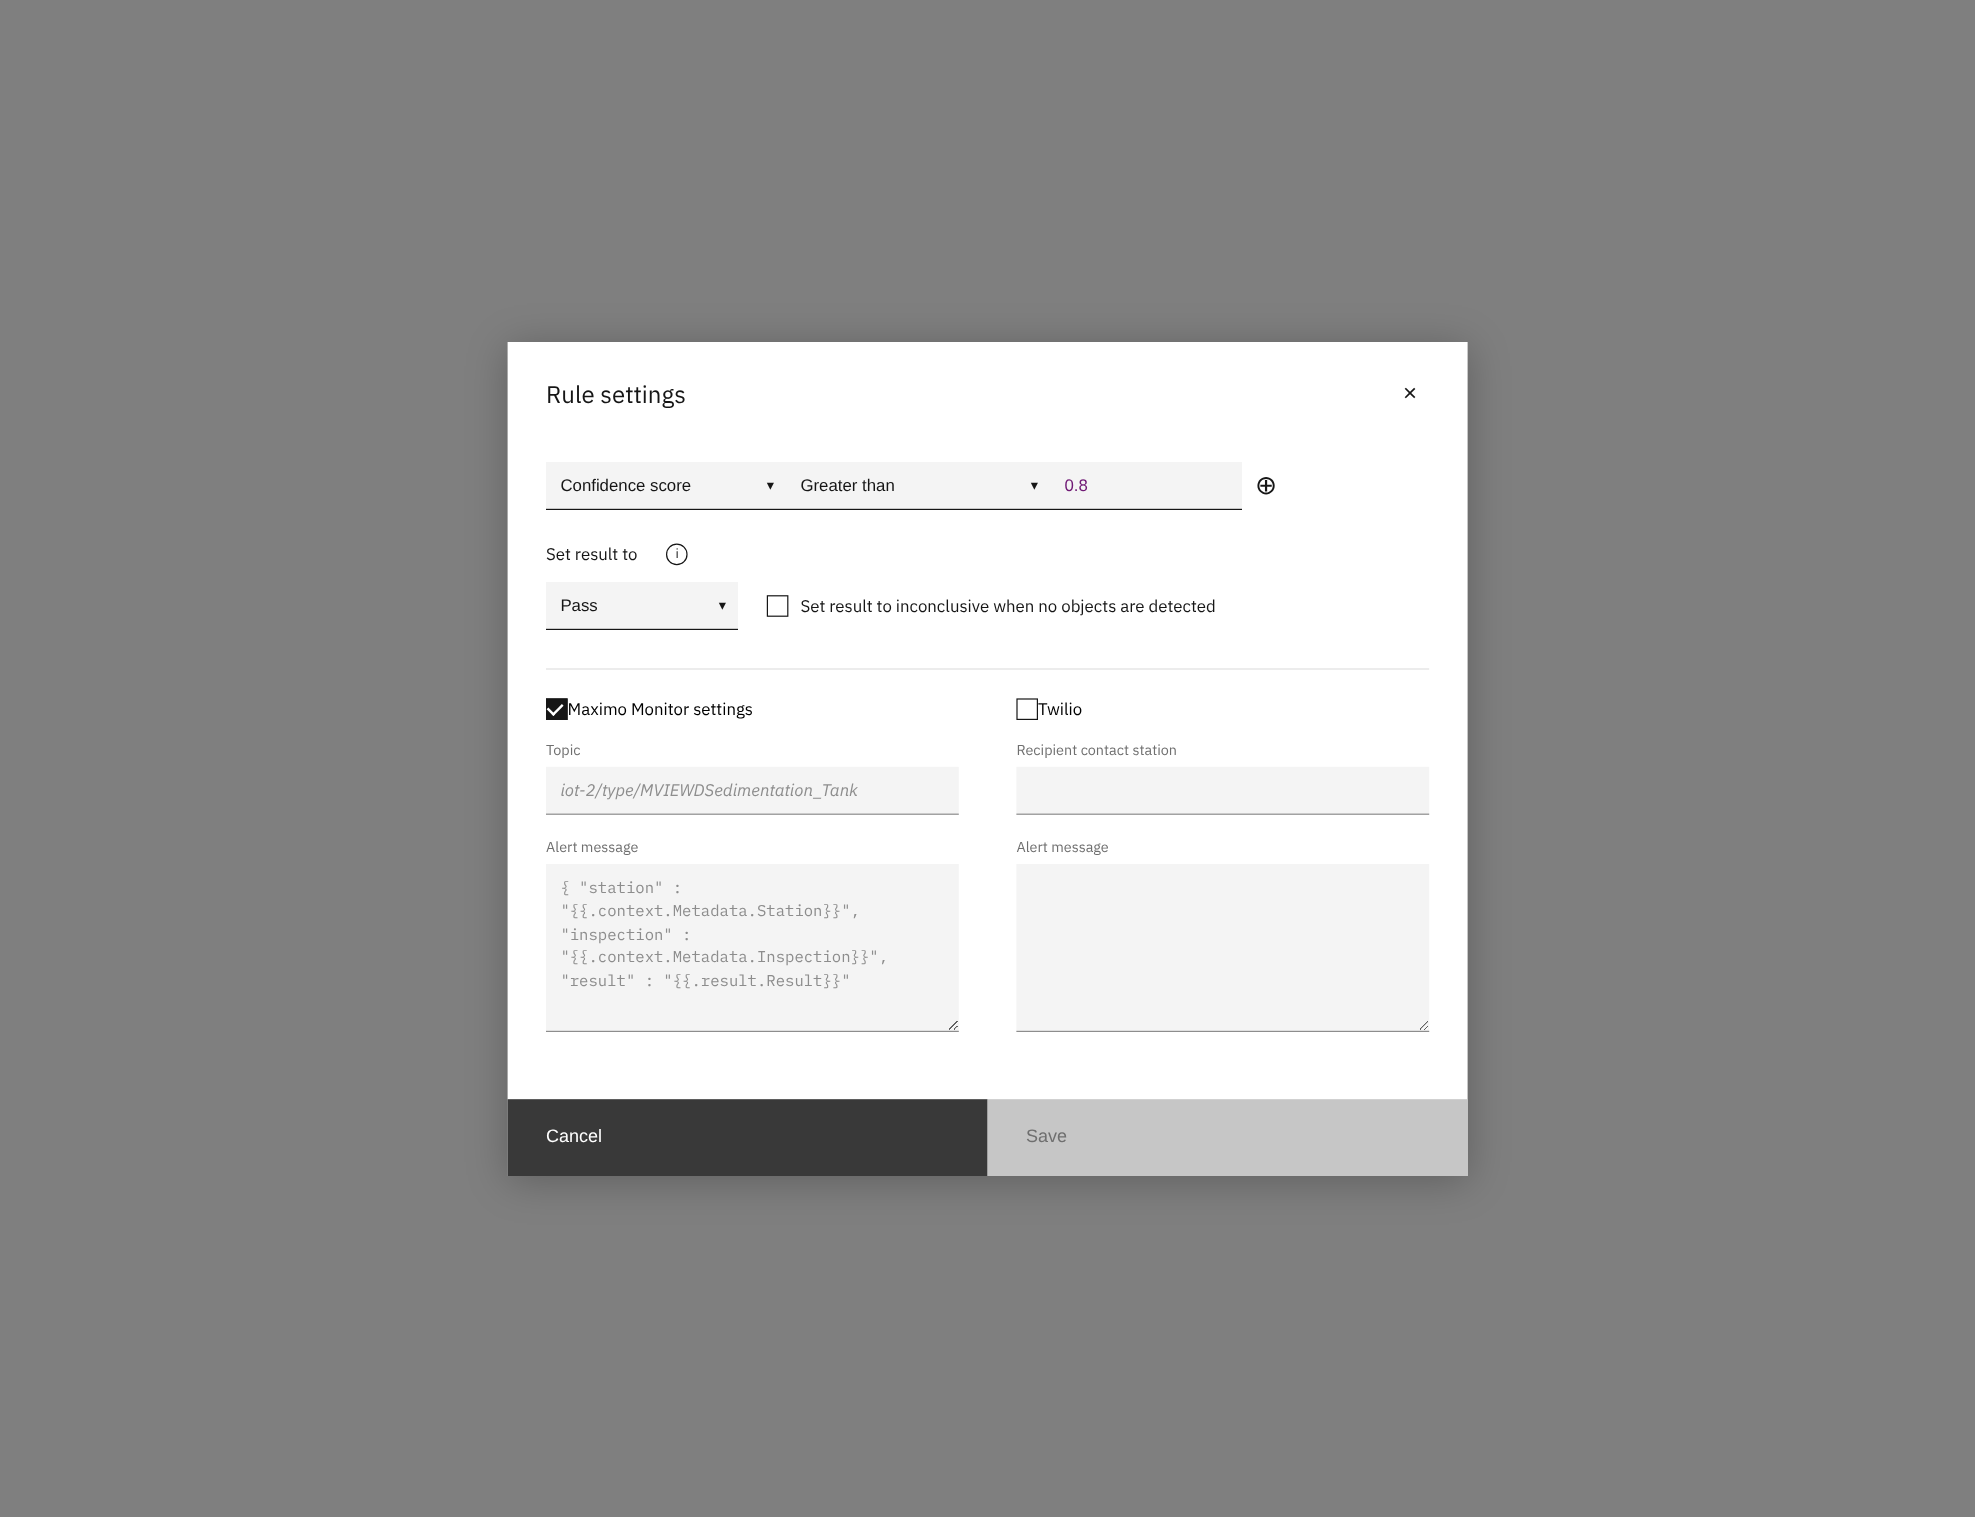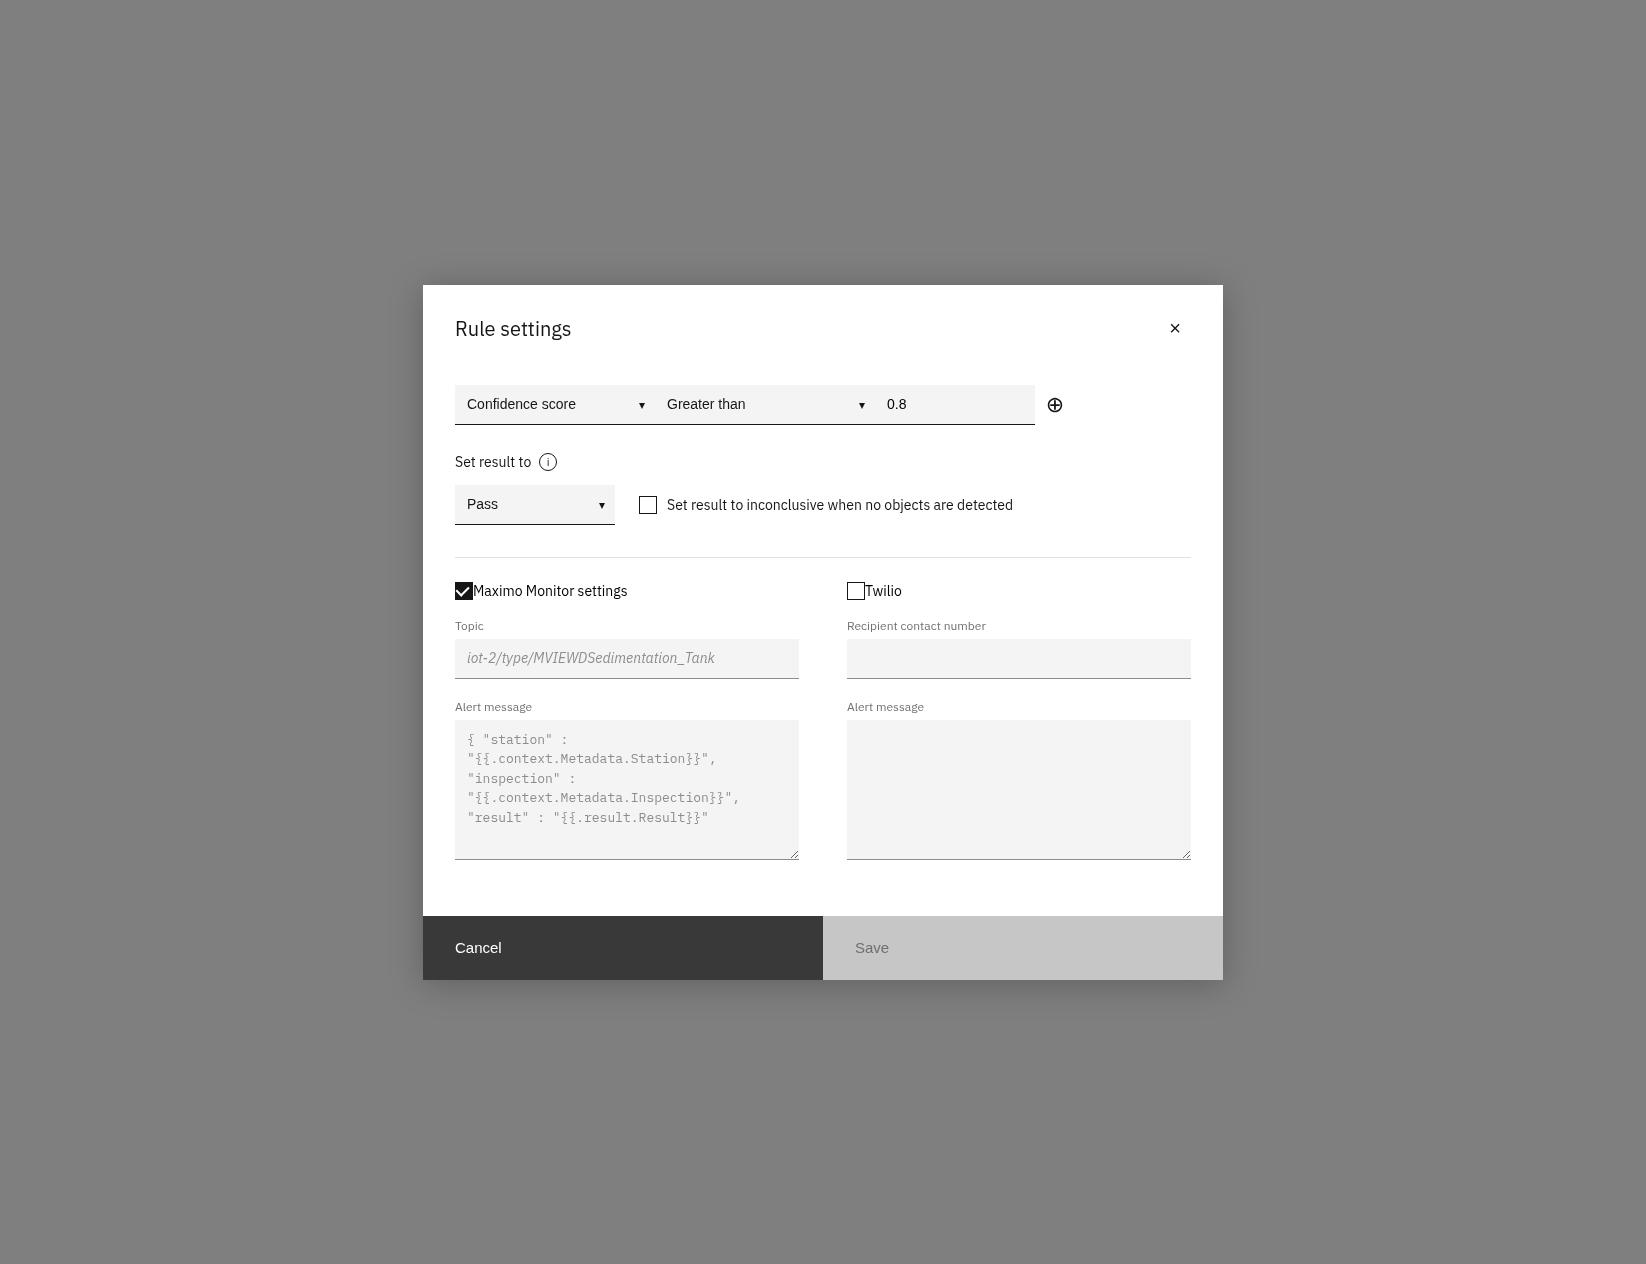--- a/index.html
+++ b/index.html
@@ -93,41 +93,41 @@
       color: #161616;
     }
     .value-input {
       width: 160px;
       height: 40px;
       background: #f4f4f4;
       border: none;
       border-bottom: 1px solid #161616;
       padding: 0 12px;
       font-size: 14px;
-      color: #000000;
+      color: #701a75;
       outline: none;
     }
     .add-btn {
       background: none;
       border: none;
       cursor: pointer;
       font-size: 22px;
       color: #161616;
       display: flex;
       align-items: center;
       justify-content: center;
       width: 32px;
       height: 32px;
       margin-left: 4px;
     }
     
     .section-label {
       display: flex;
       align-items: center;
-      gap: 8px;
+      gap: 24px;
       font-size: 14px;
       color: #161616;
       margin-bottom: 14px;
     }
     .info-icon {
       display: inline-flex;
       align-items: center;
       justify-content: center;
       width: 18px;
       height: 18px;
@@ -346,21 +346,21 @@
 "result" : "{{.result.Result}}"</textarea>
         </div>
       </div>
 
       <div class="alert-col">
         <div class="alert-col-header">
           <div class="checkbox-box"></div>
           <span>Twilio</span>
         </div>
         <div class="field-group">
-          <div class="field-label">Recipient contact number</div>
+          <div class="field-label">Recipient contact station</div>
           <input class="field-input" type="text" placeholder="" style="">
         </div>
         <div class="field-group">
           <div class="field-label">Alert message</div>
           <textarea class="field-textarea" style=""></textarea>
         </div>
       </div>
 
     </div>
   </div>

